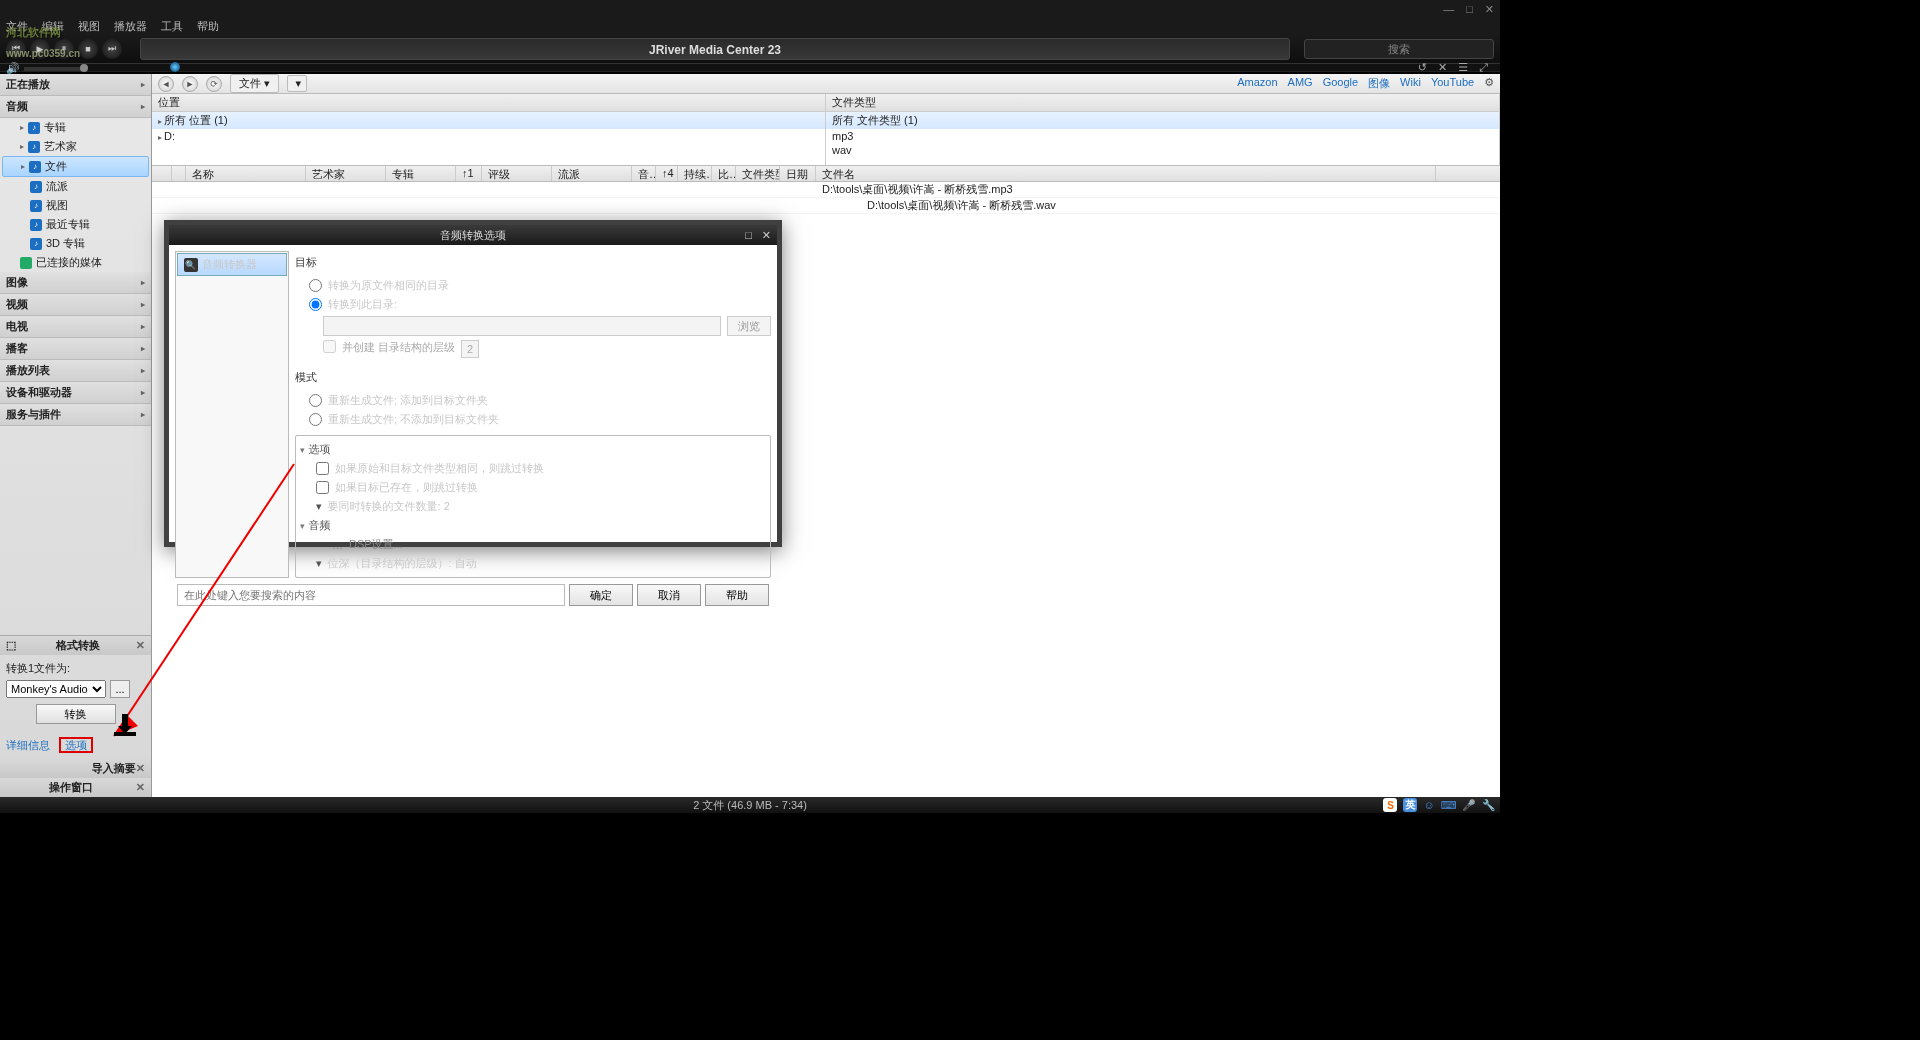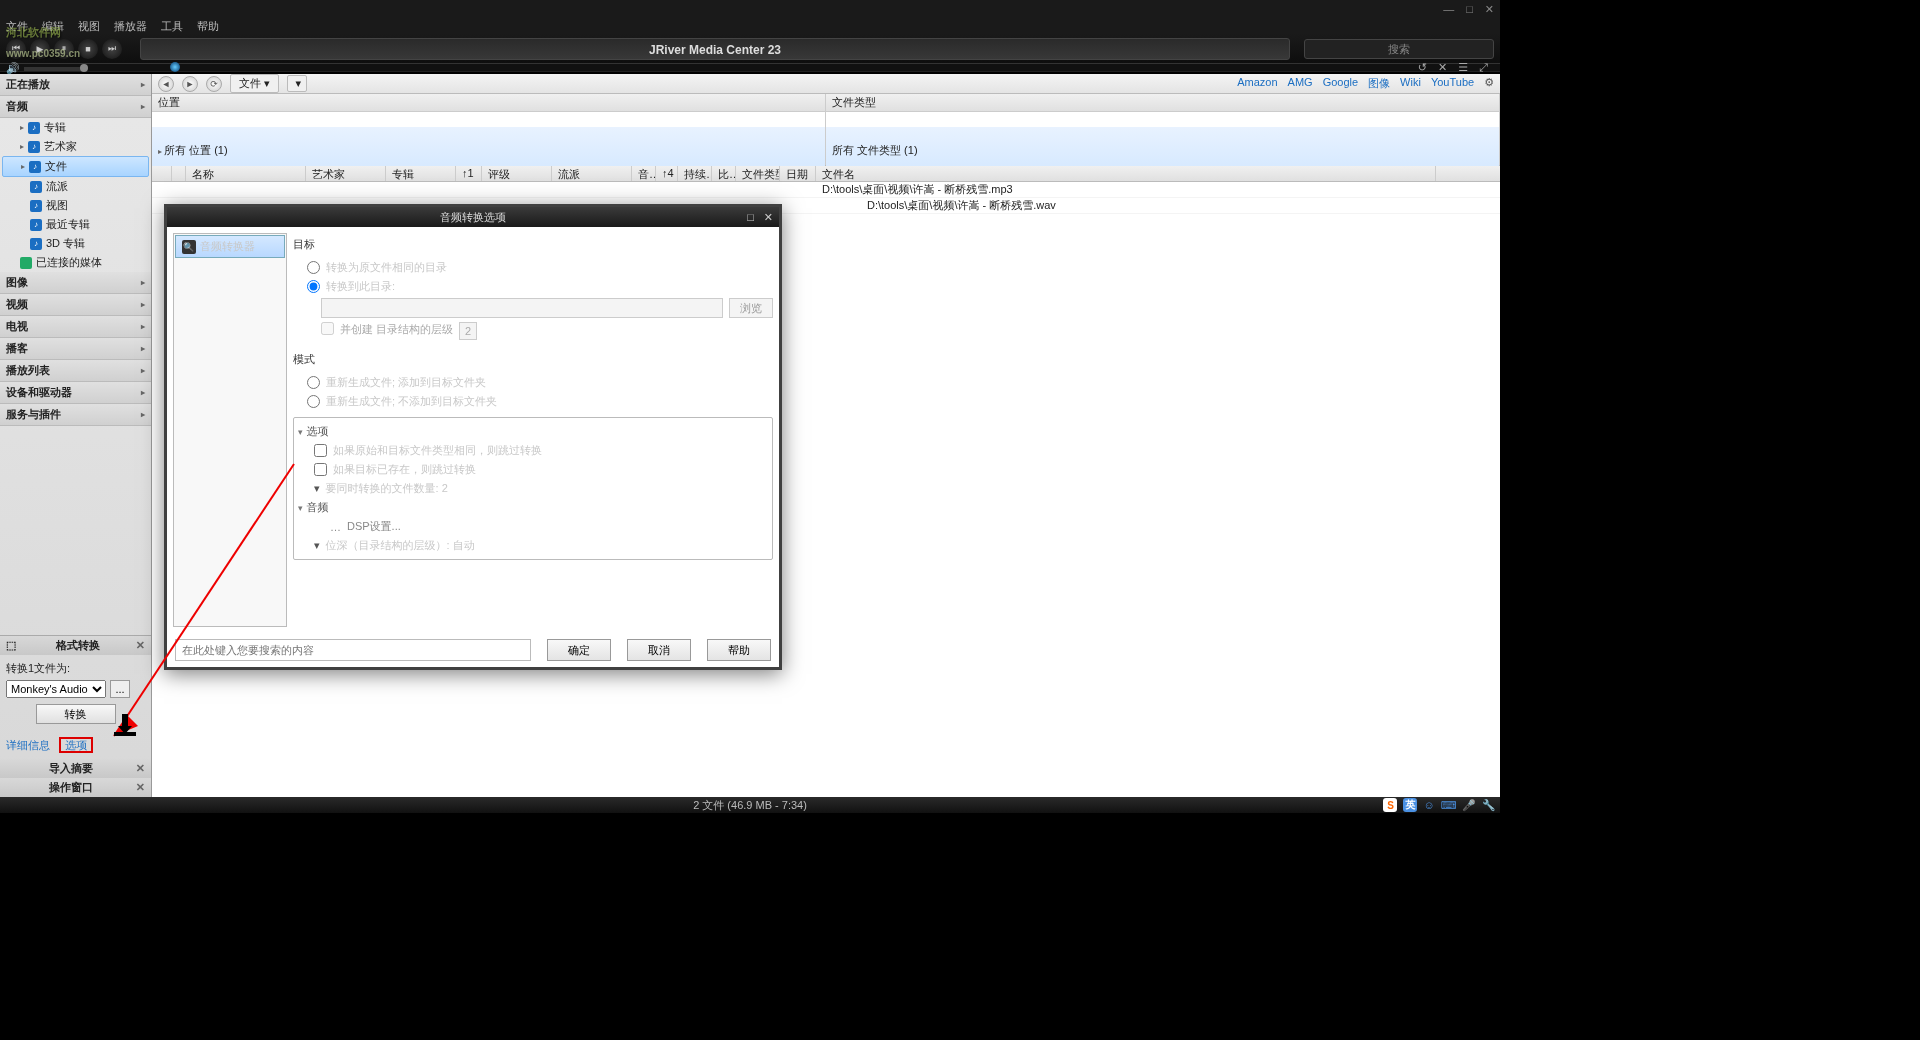--- a/index.html
+++ b/index.html
@@ -53,53 +53,53 @@
 .toolbar2 { height:20px; background:linear-gradient(#f4f4f4,#e4e4e4); border-bottom:1px solid #bbb; display:flex; align-items:center; padding:0 6px; gap:8px;}
 .toolbar2 .navbtn { width:16px; height:16px; border-radius:50%; background:radial-gradient(#fff,#ccc); border:1px solid #aaa; display:inline-flex; align-items:center; justify-content:center; font-size:9px; color:#555;}
 .toolbar2 .tabbtn { padding:1px 8px; border:1px solid #bbb; background:#f0f0f0; border-radius:2px;}
 .toolbar2 .right { margin-left:auto; display:flex; gap:10px; color:#1b6ec2;}
 .toolbar2 .right span { cursor:pointer;}
 .toolbar2 .right .gear { color:#555;}
 
 .colsplit { display:flex; height:72px; border-bottom:1px solid #bbb;}
 .colsplit .col { flex:1; border-right:1px solid #ccc; }
 .colsplit .colhdr { background:linear-gradient(#f0f0f0,#e0e0e0); padding:1px 6px; border-bottom:1px solid #ccc; font-weight:normal;}
-.colsplit .colrow { padding:16px 6px;margin-top:15px;}
+.colsplit .colrow { padding:1px 6px;}
 .colsplit .colrow.sel { background:linear-gradient(#e8f2ff,#d4e8ff);}
 .colsplit .tri { color:#666; margin-right:2px; font-size:8px;}
 
 .gridhdr { height:16px; background:linear-gradient(#f0f0f0,#e0e0e0); border-bottom:1px solid #bbb; display:flex;}
 .gridhdr .gh { border-right:1px solid #ccc; padding:1px 6px; overflow:hidden; white-space:nowrap;}
 .gridbody { flex:1; overflow:auto; background:#fff;}
 .gridrow { display:flex; height:16px; border-bottom:1px solid #f4f4f4;}
 .gridrow .gc { padding:0 6px; overflow:hidden; white-space:nowrap;}
 
 
-.dialog { position:absolute; left:164px; top:204px; width:618px; height:466px; background:#fff; border:3px solid #404040; box-shadow:0 4px 20px rgba(0,0,0,.5); z-index:50; display:flex; flex-direction:column;}
+.dialog { position:absolute; left:164px; top:220px; width:618px; height:327px; background:#fff; border:5px solid #404040; box-shadow:0 4px 20px rgba(0,0,0,.5); z-index:50; display:flex; flex-direction:column;}
 .dialog .dtitle { height:20px; background:linear-gradient(#3a3a3a,#1a1a1a); color:#ddd; text-align:center; line-height:20px; position:relative; font-size:11px;}
 .dialog .dtitle .dctl { position:absolute; right:6px; top:0; display:flex; gap:10px; color:#ccc;}
 .dialog .dbody { flex:1; display:flex; padding:6px; gap:6px;}
 .dialog .dleft { width:114px; border:1px solid #bbb; background:#f8f8f8;}
 .dialog .dleft .dlitem { padding:3px 6px; background:linear-gradient(#d4e8ff,#b8d8ff); border:1px solid #7ab; margin:1px; display:flex; align-items:center; gap:4px;}
 .dialog .dright { flex:1; display:flex; flex-direction:column; gap:6px;}
 .dialog .section { }
 .dialog .sectitle { font-weight:normal; color:#333; margin:4px 0 6px 0;}
 .dialog .radio { display:flex; align-items:center; gap:6px; padding:2px 0 2px 14px;}
 .dialog .radio input { margin:0;}
 .dialog .pathrow { display:flex; gap:6px; padding:2px 0 2px 28px; align-items:center;}
 .dialog .pathrow input[type=text] { flex:1; height:20px; border:1px solid #ccc; background:#f4f4f4;}
 .dialog .pathrow button { width:44px; height:20px; border:1px solid #ccc; background:#f4f4f4; color:#999;}
 .dialog .subopt { padding:2px 0 2px 28px; color:#aaa; display:flex; align-items:flex-start; gap:6px;}
 .dialog .subopt .sq { width:18px; height:18px; border:1px solid #ccc; background:#f4f4f4; text-align:center; line-height:16px; color:#aaa;}
 .dialog .optbox { border:1px solid #bbb; border-radius:2px; padding:4px;}
 .dialog .optbox .ohdr { color:#555; padding:2px 0; display:flex; align-items:center; gap:4px;}
 .dialog .optbox .ohdr .exp { color:#777; font-size:9px;}
 .dialog .optbox .orow { padding:2px 0 2px 16px; display:flex; align-items:center; gap:6px;}
 .dialog .optbox .orow.ind { padding-left:32px; color:#888;}
-.dialog .dfoot { height:34px; border-top:0; display:flex; align-items:center; padding:0 8px; gap:16px;}
+.dialog .dfoot { height:34px; border-top:0; display:flex; align-items:center; padding:0 8px; gap:4px;}
 .dialog .dfoot input[type=text] { flex:1; height:22px; border:1px solid #bbb; padding:0 6px; color:#999;}
 .dialog .dfoot button { width:64px; height:22px; border:1px solid #999; background:linear-gradient(#f8f8f8,#e4e4e4);}
 
 
 .redarrow { position:absolute; left:94px; top:454px; width:210px; height:302px; z-index:60; pointer-events:none;}
 
 
 .statusbar { position:absolute; left:0; right:0; bottom:0; height:16px; background:linear-gradient(#2a2a2a,#111); color:#bbb; text-align:center; line-height:16px; font-size:11px;}
 
 
@@ -235,21 +235,21 @@
           <select><option>Monkey's Audio ...</option></select>
           <button class="dotbtn">...</button>
         </div>
         <button class="convbtn">转换</button>
       </div>
       <div class="linksrow">
         <span>详细信息</span>&nbsp;&nbsp;
         <span class="optlink">选项</span>
       </div>
       <div class="bothdr" style="margin-top:4px">
-          <span style="flex:1;text-align:center">导入摘要</span>
+          <span style="flex:1;text-align:right">导入摘要</span>
           <span class="x">✕</span>
         </div>
       <div class="bothdr">
           <span style="flex:1;text-align:center">操作窗口</span>
           <span class="x">✕</span>
         </div>
     </div>
   </div>
 
   <div class="content">

